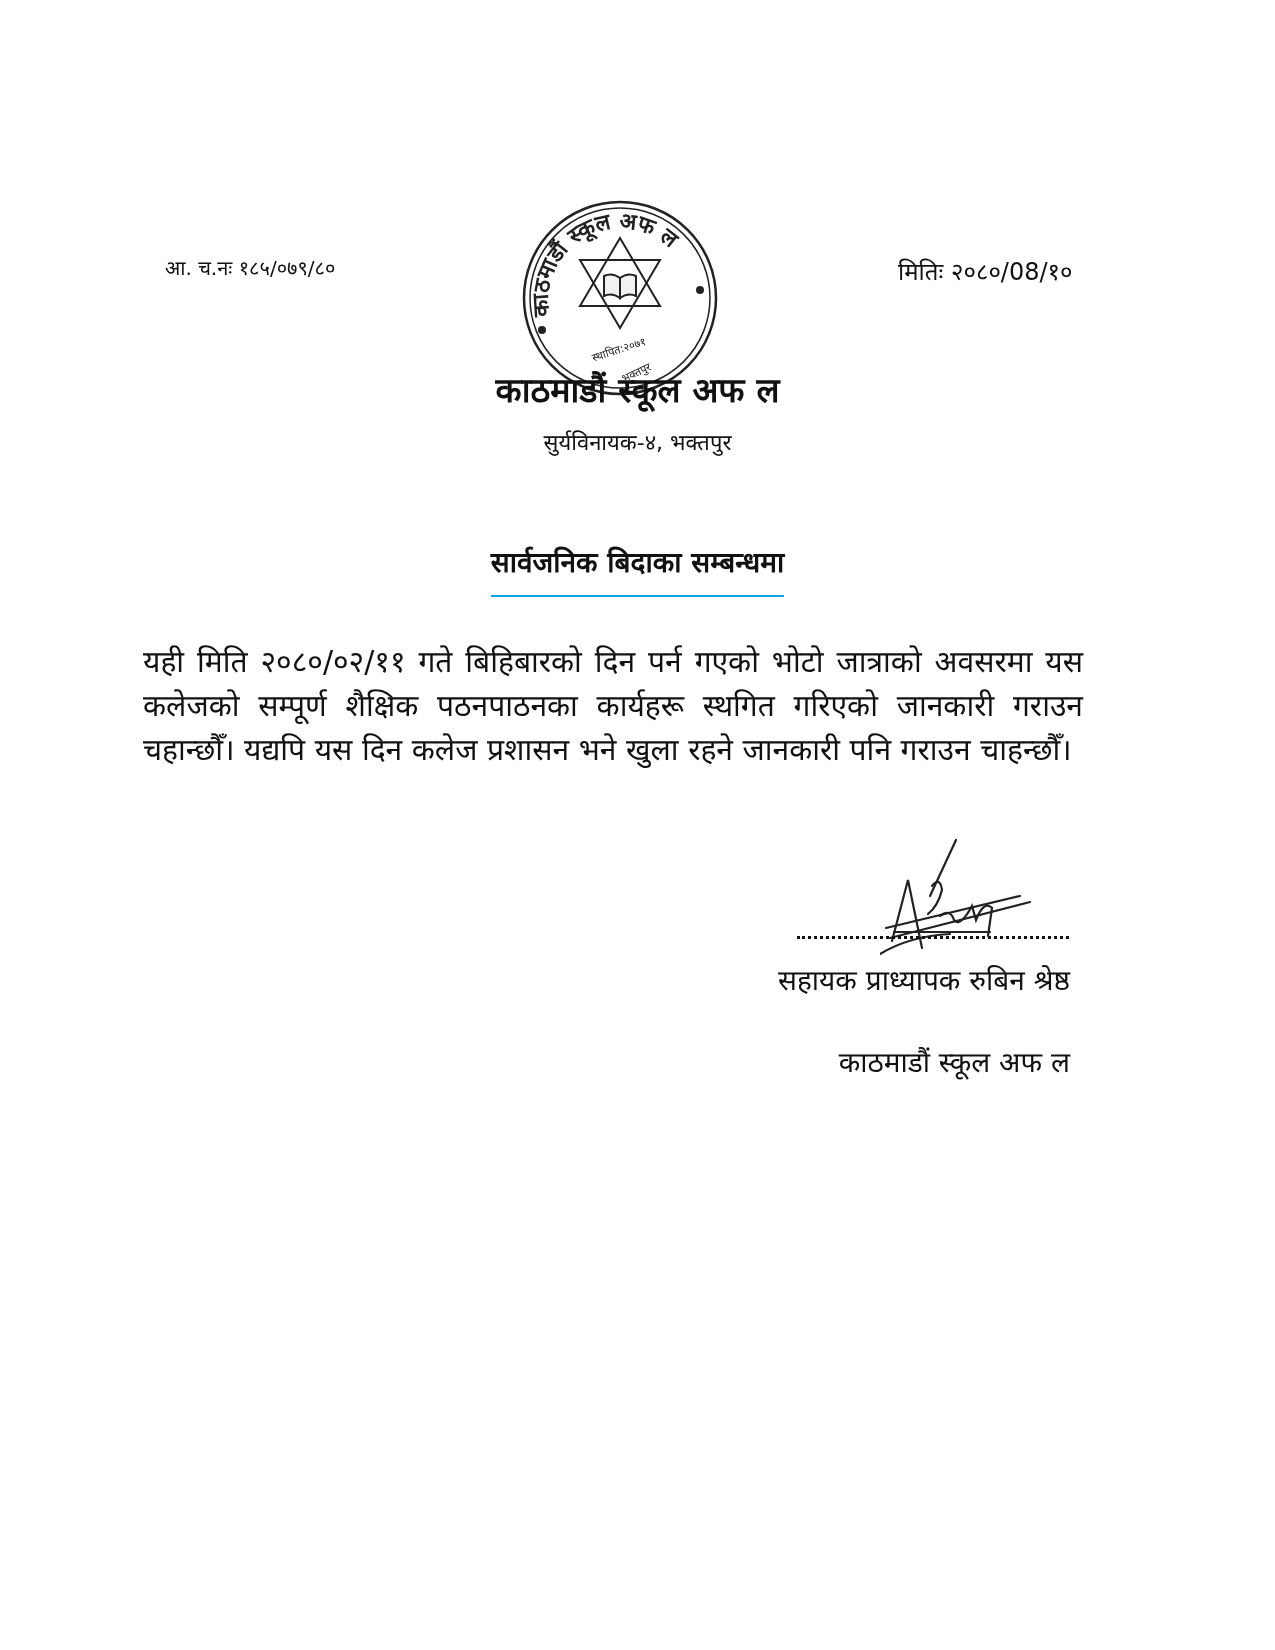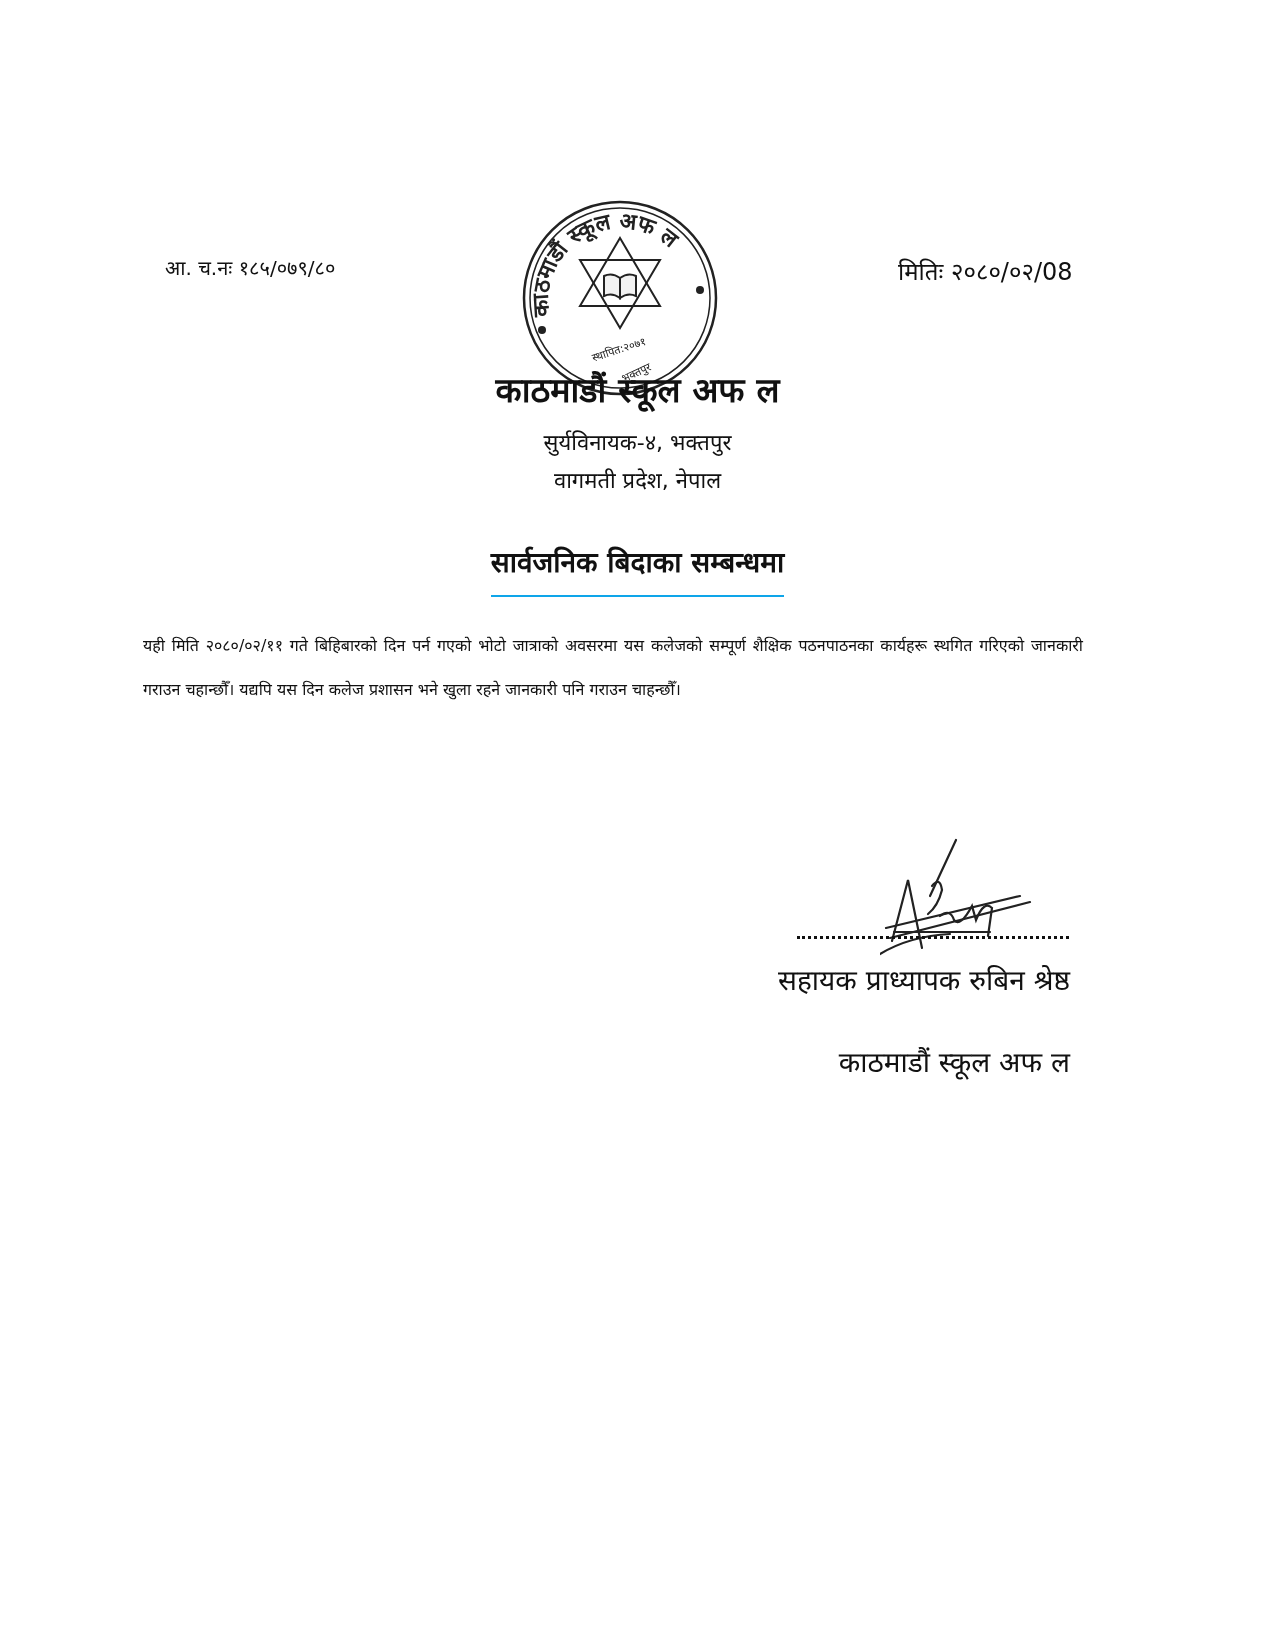--- a/index.html
+++ b/index.html
@@ -74,23 +74,23 @@
     }
     .subject span {
       font-size: 28px;
       font-weight: bold;
       border-bottom: 2px solid #0ea5e9;
       padding-bottom: 16px;
     }
     .body-text {
       position: absolute;
       left: 143px;
-      top: 624px;
+      top: 640px;
       width: 940px;
-      font-size: 16px;
+      font-size: 30px;
       line-height: 44px;
       text-align: justify;
     }
     .signature {
       position: absolute;
       left: 880px;
       top: 836px;
       width: 200px;
       height: 120px;
     }
@@ -111,21 +111,21 @@
     .sign-line.s1 { top: 960px; }
     .sign-line.s2 { top: 1001px; }
     .sign-line.s3 { top: 1042px; }
   </style>
 </head>
 <body>
 
 <div class="page">
 
   <div class="ref-number">आ. च.नः १८५/०७९/८०</div>
-  <div class="date">मितिः २०८०/०२/08</div>
+  <div class="date">मितिः २०८०/08/१०</div>
 
   <svg class="seal" viewBox="0 0 200 200" xmlns="http://www.w3.org/2000/svg">
     <defs>
       <path id="sealArc" d="M 30 118 A 72 72 0 1 1 172 96" fill="none"></path>
       <path id="sealArcBottom" d="M 62 150 A 60 60 0 0 0 150 140" fill="none"></path>
     </defs>
     <circle cx="100" cy="100" r="96" fill="none" stroke="#222" stroke-width="2.5"></circle>
     <circle cx="100" cy="100" r="90" fill="none" stroke="#222" stroke-width="1.5"></circle>
     <text font-size="22" font-weight="bold" fill="#222">
       <textPath href="#sealArc">काठमाडौं स्कूल अफ ल</textPath>
@@ -139,21 +139,20 @@
     <g stroke="#222" stroke-width="2" fill="#f2f2f2">
       <path d="M84 78 Q92 74 100 80 L100 100 Q92 94 84 98 Z"></path>
       <path d="M116 78 Q108 74 100 80 L100 100 Q108 94 116 98 Z"></path>
     </g>
     <text x="100" y="155" text-anchor="middle" font-size="11" fill="#222" transform="rotate(-18 100 155)">स्थापित:२०७१</text>
     <text x="118" y="178" text-anchor="middle" font-size="11" fill="#222" transform="rotate(-25 118 178)">भक्तपुर</text>
   </svg>
 
   <div class="org-name">काठमाडौं स्कूल अफ ल</div>
   <div class="address-line l1">सुर्यविनायक-४, भक्तपुर</div>
-  <div class="address-line l2">वागमती प्रदेश, नेपाल</div>
 
   <div class="subject">
     <span>सार्वजनिक बिदाका सम्बन्धमा</span>
   </div>
 
   <div class="body-text">यही मिति २०८०/०२/११ गते बिहिबारको दिन पर्न गएको भोटो जात्राको अवसरमा यस कलेजको सम्पूर्ण शैक्षिक पठनपाठनका कार्यहरू स्थगित गरिएको जानकारी गराउन चहान्छौँ। यद्यपि यस दिन कलेज प्रशासन भने खुला रहने जानकारी पनि गराउन चाहन्छौँ।</div>
 
   <svg class="signature" viewBox="0 0 200 120" xmlns="http://www.w3.org/2000/svg">
     <g fill="none" stroke="#222" stroke-width="2.2" stroke-linecap="round">
       <path d="M12 105 L28 44 L42 112"></path>

